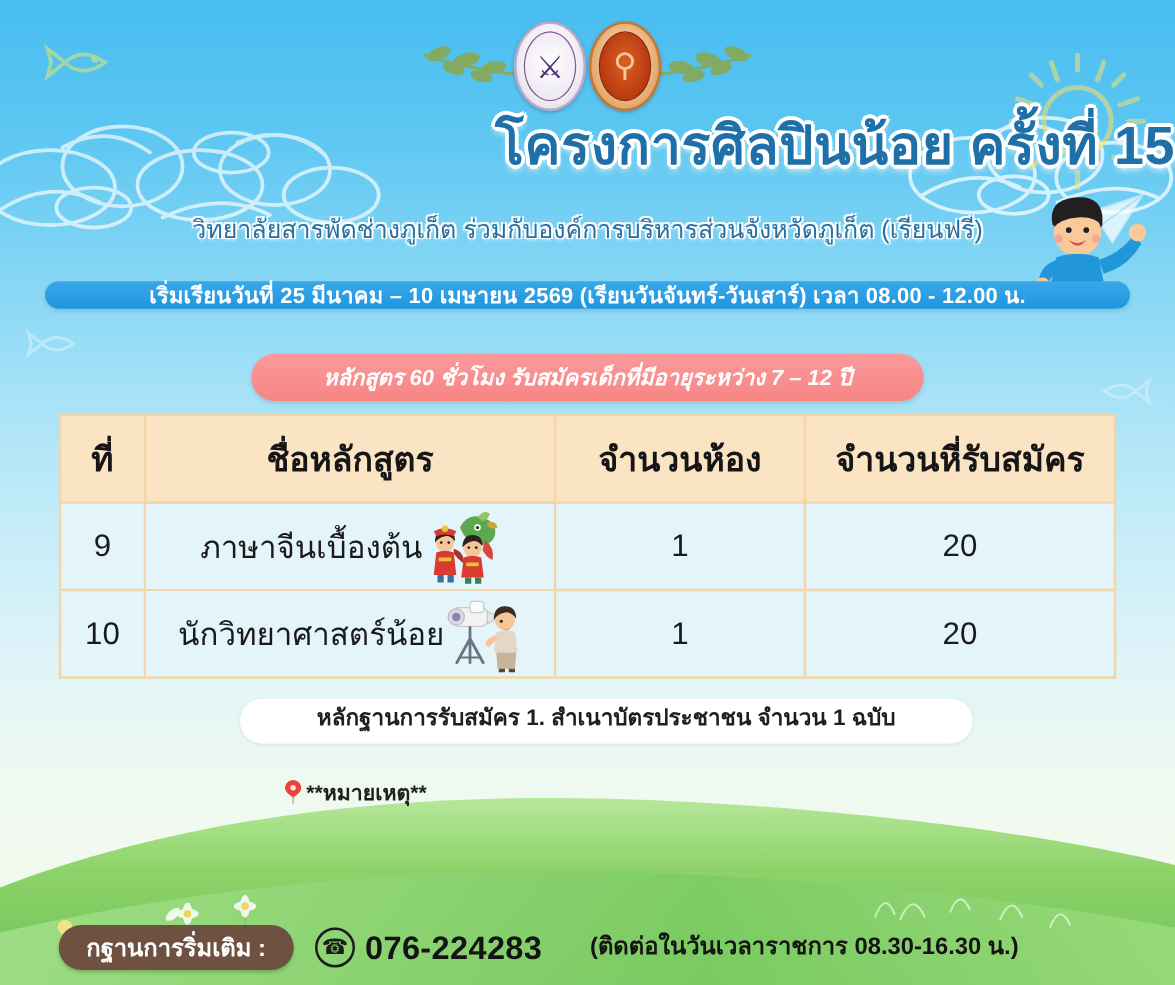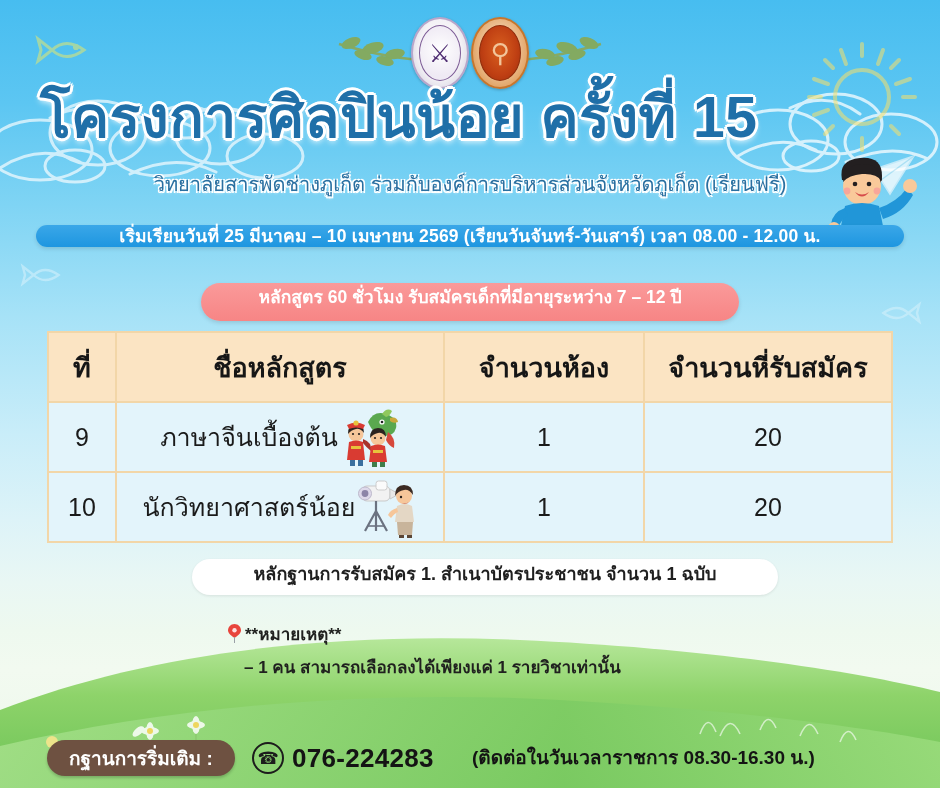--- a/index.html
+++ b/index.html
@@ -46,21 +46,21 @@
   .seal-r:after{ content:""; position:absolute; inset:6px; border-radius:50%;
            background:radial-gradient(ellipse at 50% 45%, #d9601f 0%, #bf3f13 60%, #9c2f0c 100%);
            border:1px solid #8e2c0b; }
   .seal-r .glyph{ position:absolute; inset:0; display:flex; align-items:center; justify-content:center;
            color:#f2c59a; font-size:26px; z-index:2; font-family:"DejaVu Sans",sans-serif; }
   .laurel{ position:absolute; top:34px; }
   .laurel.lft{ left:333px; } .laurel.rgt{ right:333px; }
   
   .title{
     position:absolute; left:0; right:0; top:86px; height:62px;
-    text-align:left; font-size:57px; font-weight:bold; line-height:62px;
+    text-align:right; font-size:43px; font-weight:bold; line-height:62px;
     color:#1f6fa8; letter-spacing:.5px;
     text-shadow:
       -2px -2px 0 #fff, 2px -2px 0 #fff, -2px 2px 0 #fff, 2px 2px 0 #fff,
       -3px 0 0 #fff, 3px 0 0 #fff, 0 -3px 0 #fff, 0 3px 0 #fff,
       0 4px 6px rgba(255,255,255,.9);
     padding-left: 40px;
   }
   .subtitle{
     position:absolute; left:0; right:0; top:170px; height:28px;
     text-align:center; font-size:20px; font-weight:normal; line-height:28px;
@@ -73,23 +73,24 @@
     position:absolute; left:36px; top:225px; width:868px; height:22px;
     background:linear-gradient(180deg,#3aa7e8 0%,#1e96e0 100%);
     border-radius:19px; display:flex; align-items:center; justify-content:center;
     color:#ffffff; font-size:17.5px; font-weight:bold; letter-spacing:.2px;
     box-shadow:0 2px 4px rgba(0,0,0,.12);
   }
   
   .coursebar{
     position:absolute; left:201px; top:283px; width:538px; height:38px;
     background:linear-gradient(180deg,#fa9a9a 0%,#f78585 100%);
-    border-radius:19px; display:flex; justify-content:center;
+    border-radius:19px; display:flex; align-items:center; justify-content:center;
     color:#ffffff; font-size:17.5px; font-weight:bold;
     box-shadow:0 2px 4px rgba(0,0,0,.12);
+    font-style:italic;
   }
   
   .tablewrap{ position:absolute; left:47px; top:331px; width:846px; }
   table{ width:100%; border-collapse:collapse; table-layout:fixed; }
   th,td{ border:2px solid #f2d6a8; text-align:center; vertical-align:middle; }
   thead th{ background:#fbe4c3; height:70px; color:#161616;
             font-size:27px; font-weight:bold; }
   tbody td{ background:#e3f4fb; height:70px; color:#1a1a1a;
             font-size:25px; font-weight:normal; }
   .col-no{ width:68px; } .col-rooms{ width:200px; } .col-seats{ width:248px; }
@@ -407,21 +408,20 @@
   <div class="note-head">
     <span class="pin">
       <svg width="13" height="19" viewBox="0 0 13 19">
         <path d="M6.5 0 C2.9 0 0 2.9 0 6.5 C0 10 6.5 14 6.5 14 S13 10 13 6.5 C13 2.9 10.1 0 6.5 0 Z" fill="#e8453c"></path>
         <circle cx="6.5" cy="6.2" r="2.2" fill="#ffdede"></circle>
         <path d="M6 13 l1 0 l0 6 l-1 0 z" fill="#9aa0a6"></path>
       </svg>
     </span>
     <span>**หมายเหตุ**</span>
   </div>
-  <div class="note-line">– 1 คน สามารถเลือกลงได้เพียงแค่ 1 รายวิชาเท่านั้น</div>
 
   <div class="contact-badge">
     <span>กฐานการริ่มเติม :</span>
   </div>
   <div class="phone-ico">☎</div>
   <div class="phone-num">076-224283</div>
   <div class="office-hours">(ติดต่อในวันเวลาราชการ 08.30-16.30 น.)</div>
 
 </div>
 

